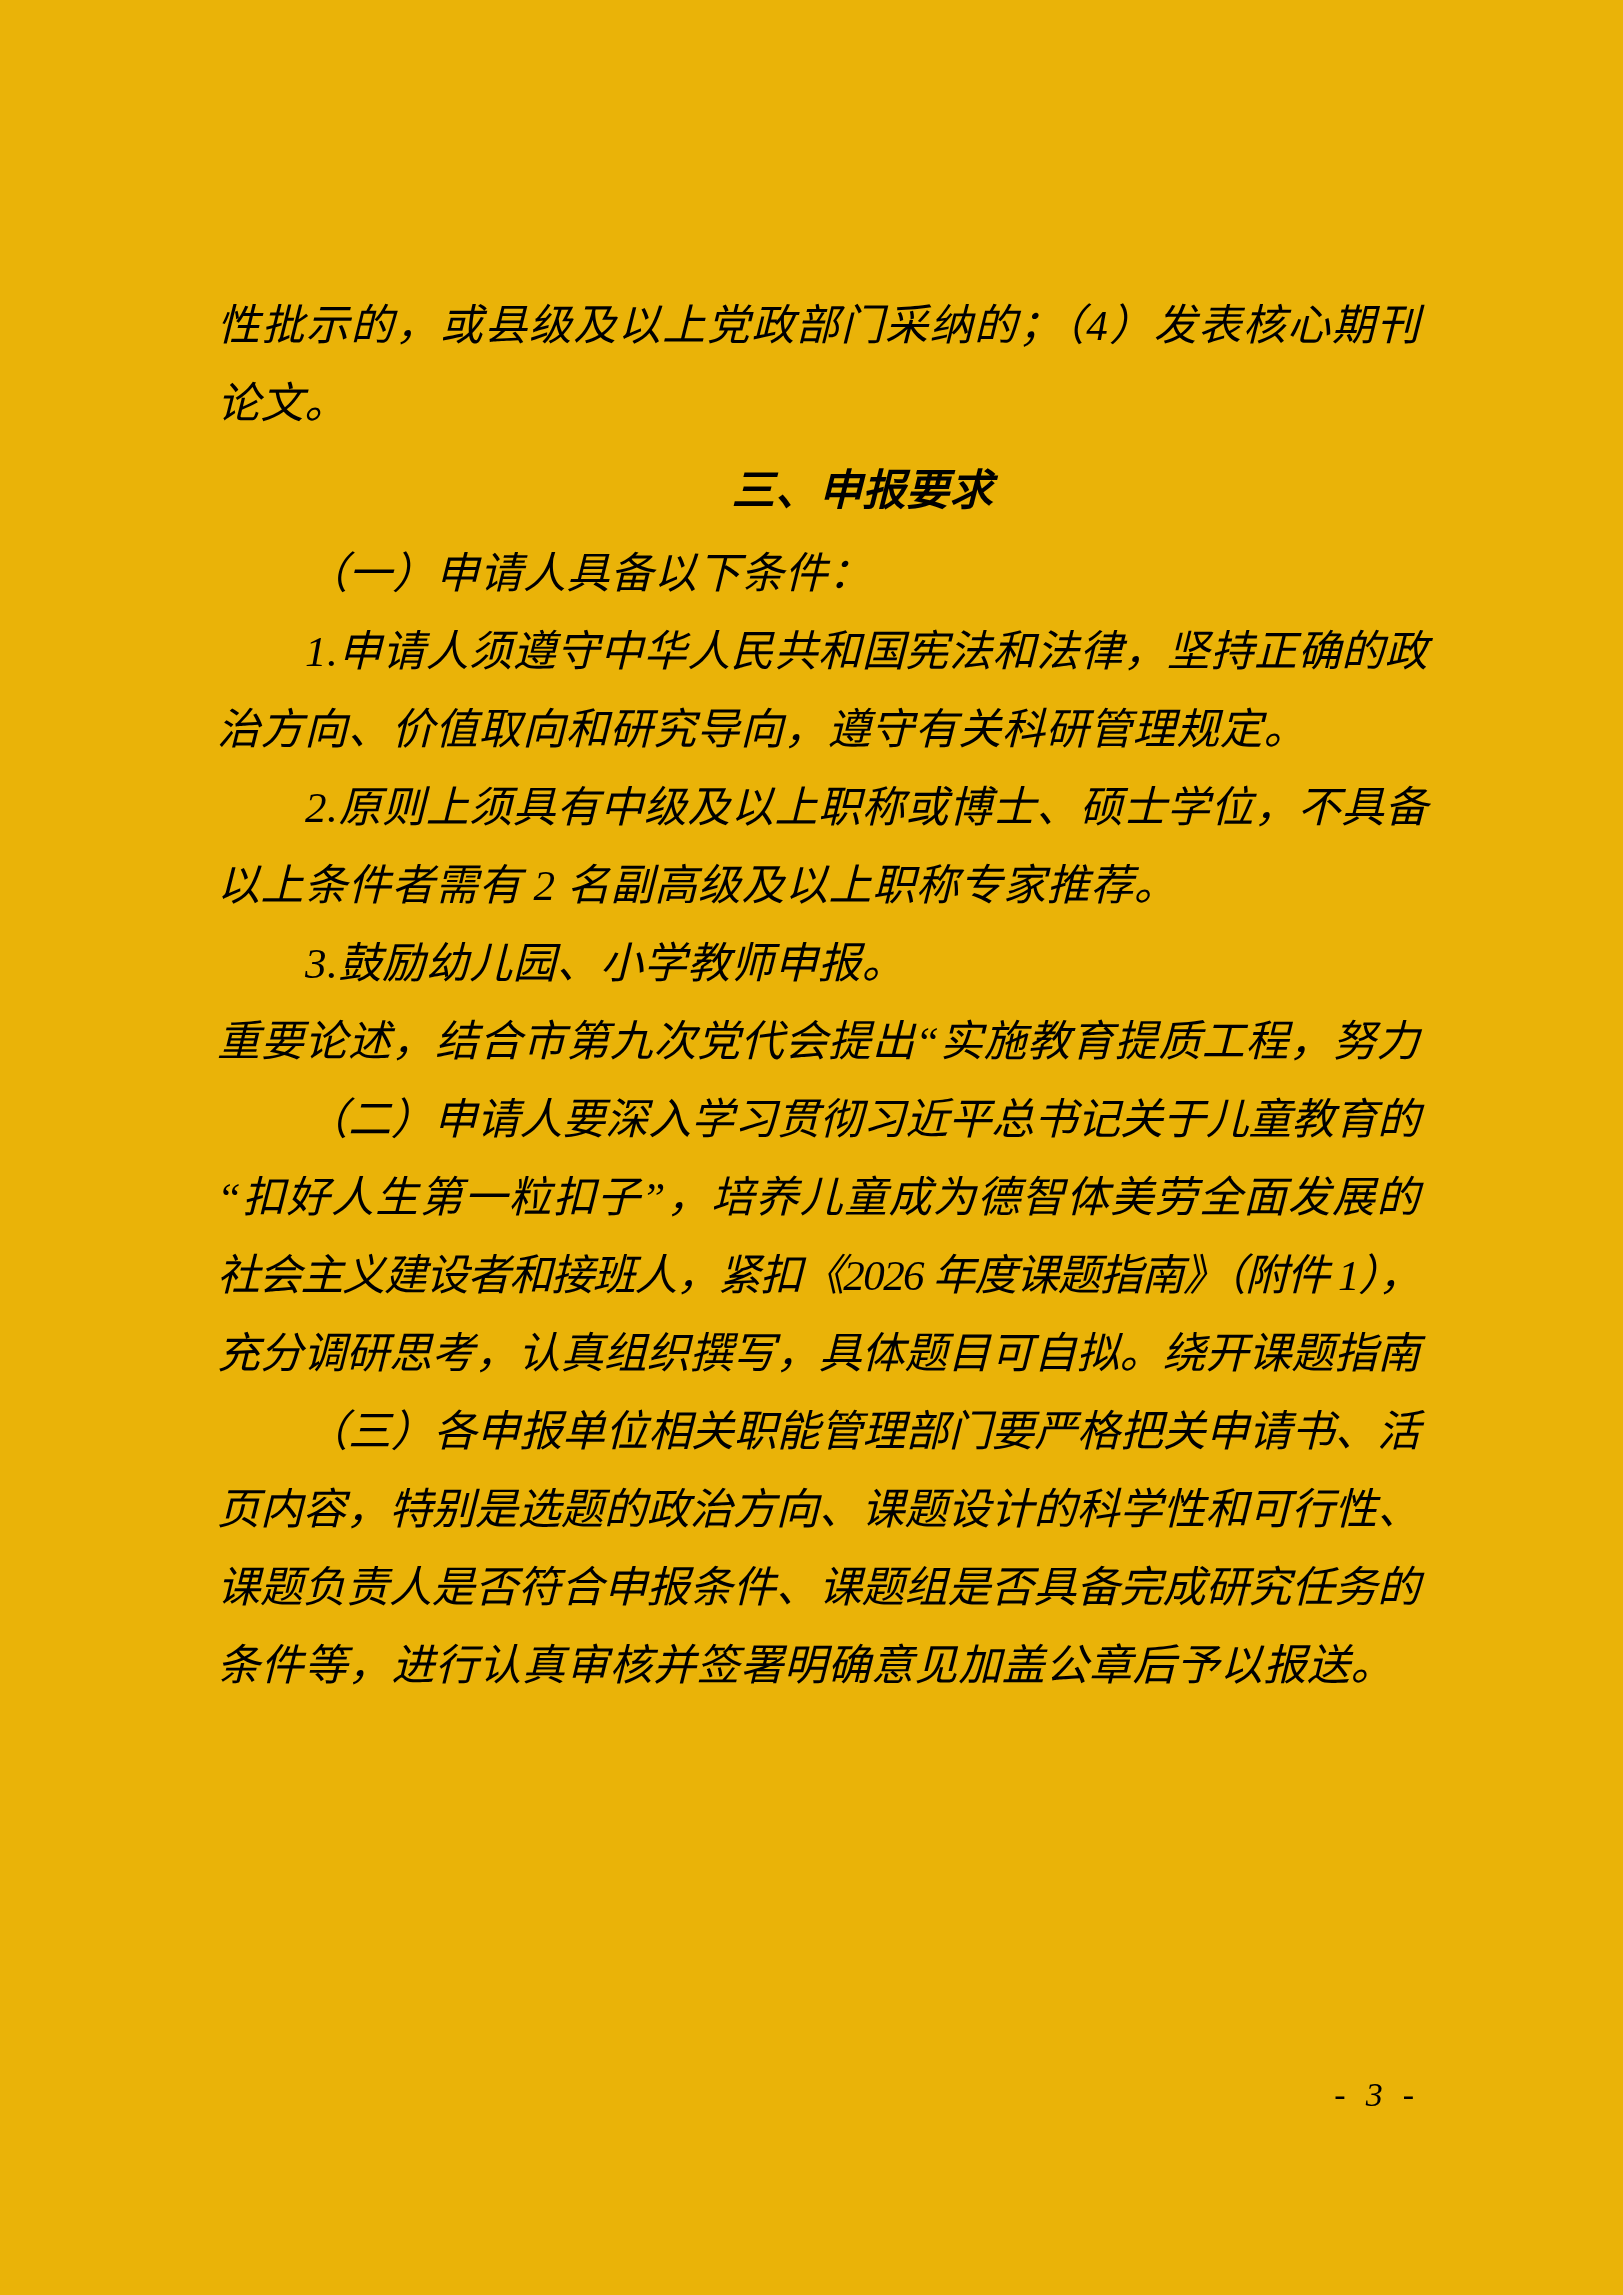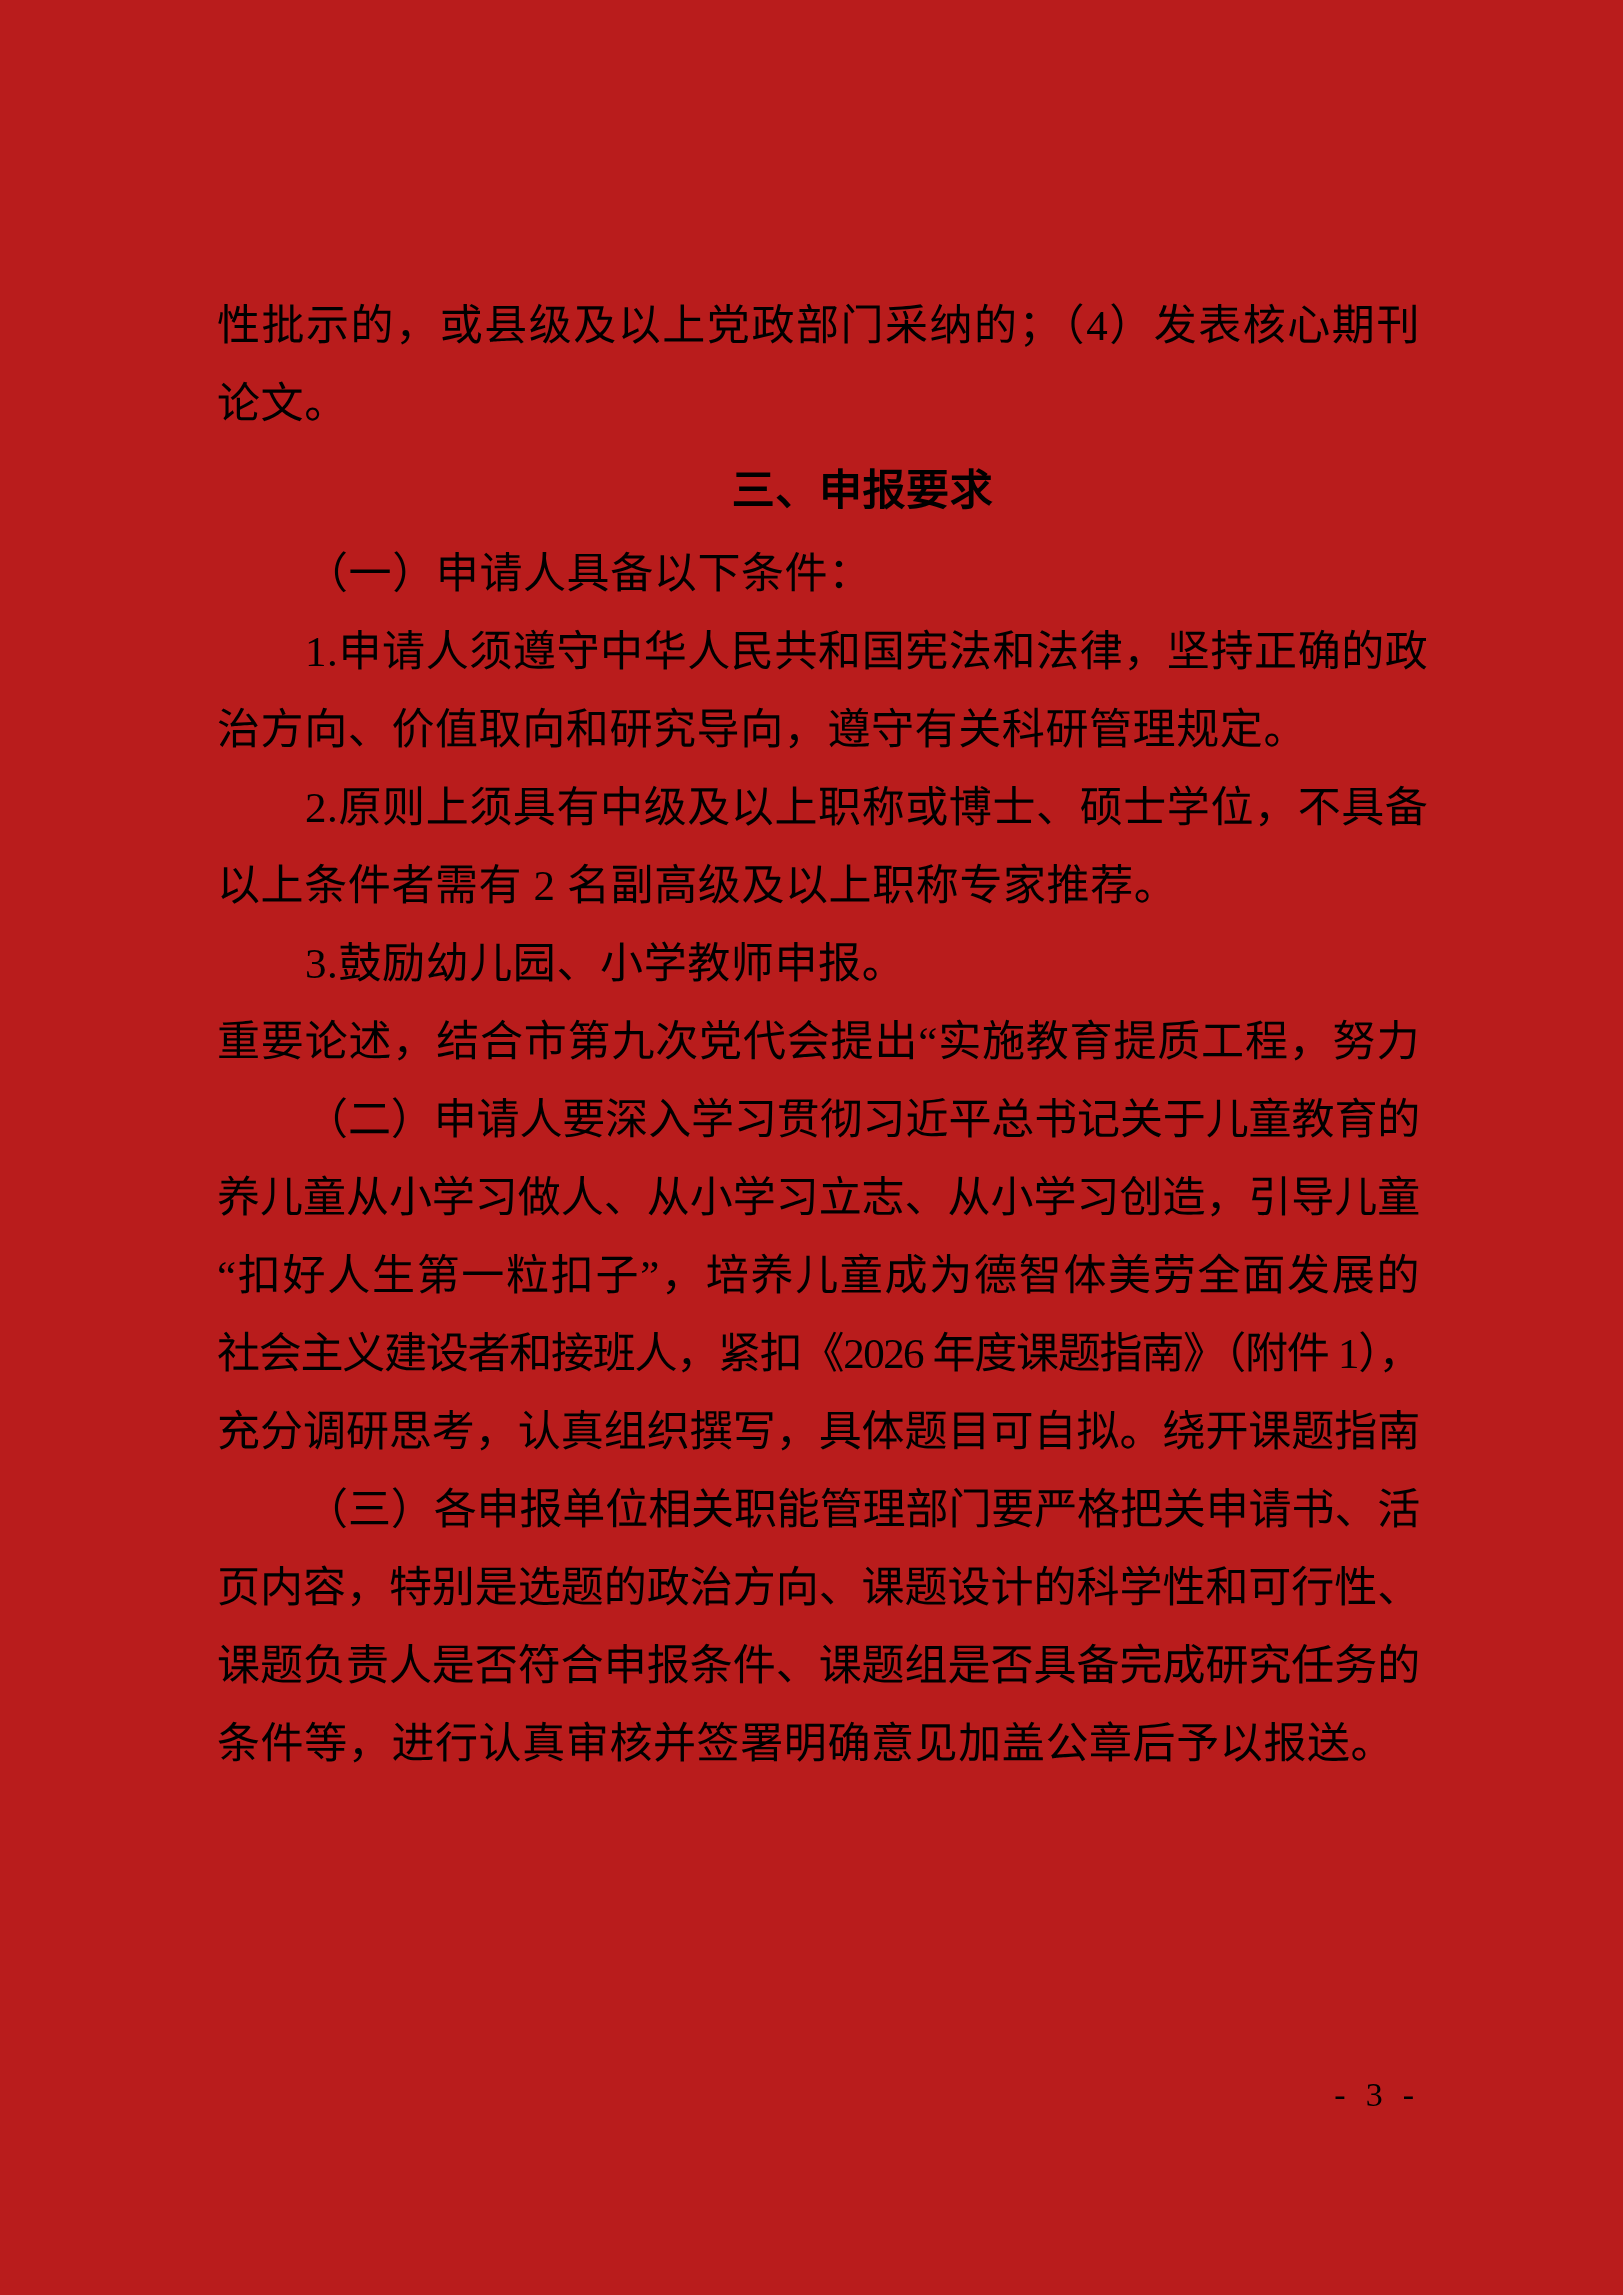--- a/index.html
+++ b/index.html
@@ -55,34 +55,33 @@
     line-height: 47px;
     font-size: 34px;
     letter-spacing: 5.8px;
     text-align: right;
     font-family: "Liberation Serif", "DejaVu Serif", serif;
   }
 </style>
 </head>
 <body>
 
-<div class="page" style="background: #b91c1c; color: rgb(0, 0, 0);">
+<div class="page" style="background: #eab308; color: rgb(0, 0, 0); font-style: italic;">
   <div class="content">
       <div class="line fill">性批示的，或县级及以上党政部门采纳的；（4）发表核心期刊</div>
       <div class="line">论文。</div>
       <div class="line indent heading">三、申报要求</div>
       <div class="line indent">（一）申请人具备以下条件：</div>
       <div class="line indent fill">1.申请人须遵守中华人民共和国宪法和法律，坚持正确的政</div>
       <div class="line">治方向、价值取向和研究导向，遵守有关科研管理规定。</div>
       <div class="line indent fill">2.原则上须具有中级及以上职称或博士、硕士学位，不具备</div>
       <div class="line">以上条件者需有 2 名副高级及以上职称专家推荐。</div>
       <div class="line indent">3.鼓励幼儿园、小学教师申报。</div>
       <div class="line fill">重要论述，结合市第九次党代会提出“实施教育提质工程，努力</div>
       <div class="line indent fill" style="letter-spacing: -0.3px;">（二）申请人要深入学习贯彻习近平总书记关于儿童教育的</div>
-      <div class="line fill" style="letter-spacing: -0.3px;">养儿童从小学习做人、从小学习立志、从小学习创造，引导儿童</div>
       <div class="line fill">“扣好人生第一粒扣子”，培养儿童成为德智体美劳全面发展的</div>
       <div class="line fill" style="letter-spacing: -1.6px;">社会主义建设者和接班人，紧扣《2026 年度课题指南》（附件 1），</div>
       <div class="line fill" style="letter-spacing: -0.3px;">充分调研思考，认真组织撰写，具体题目可自拟。绕开课题指南</div>
       <div class="line indent fill" style="letter-spacing: -0.3px;">（三）各申报单位相关职能管理部门要严格把关申请书、活</div>
       <div class="line fill" style="letter-spacing: -0.3px;">页内容，特别是选题的政治方向、课题设计的科学性和可行性、</div>
       <div class="line fill" style="letter-spacing: -0.3px;">课题负责人是否符合申报条件、课题组是否具备完成研究任务的</div>
       <div class="line">条件等，进行认真审核并签署明确意见加盖公章后予以报送。</div>
     </div>
   <div class="page-number">- 3 -</div>
 </div>

